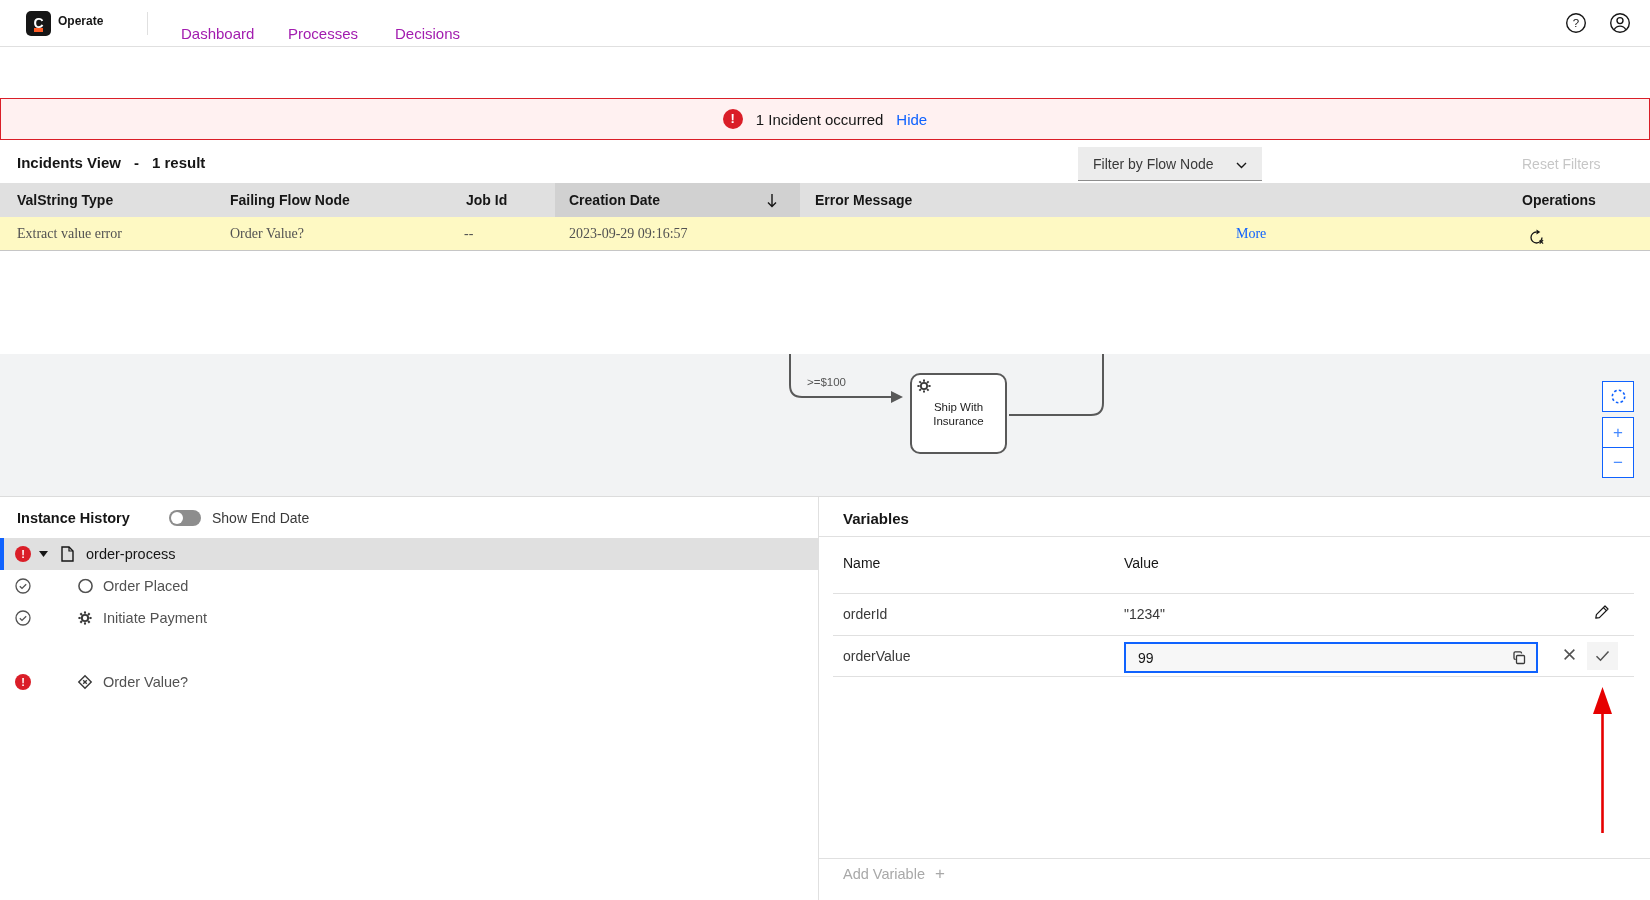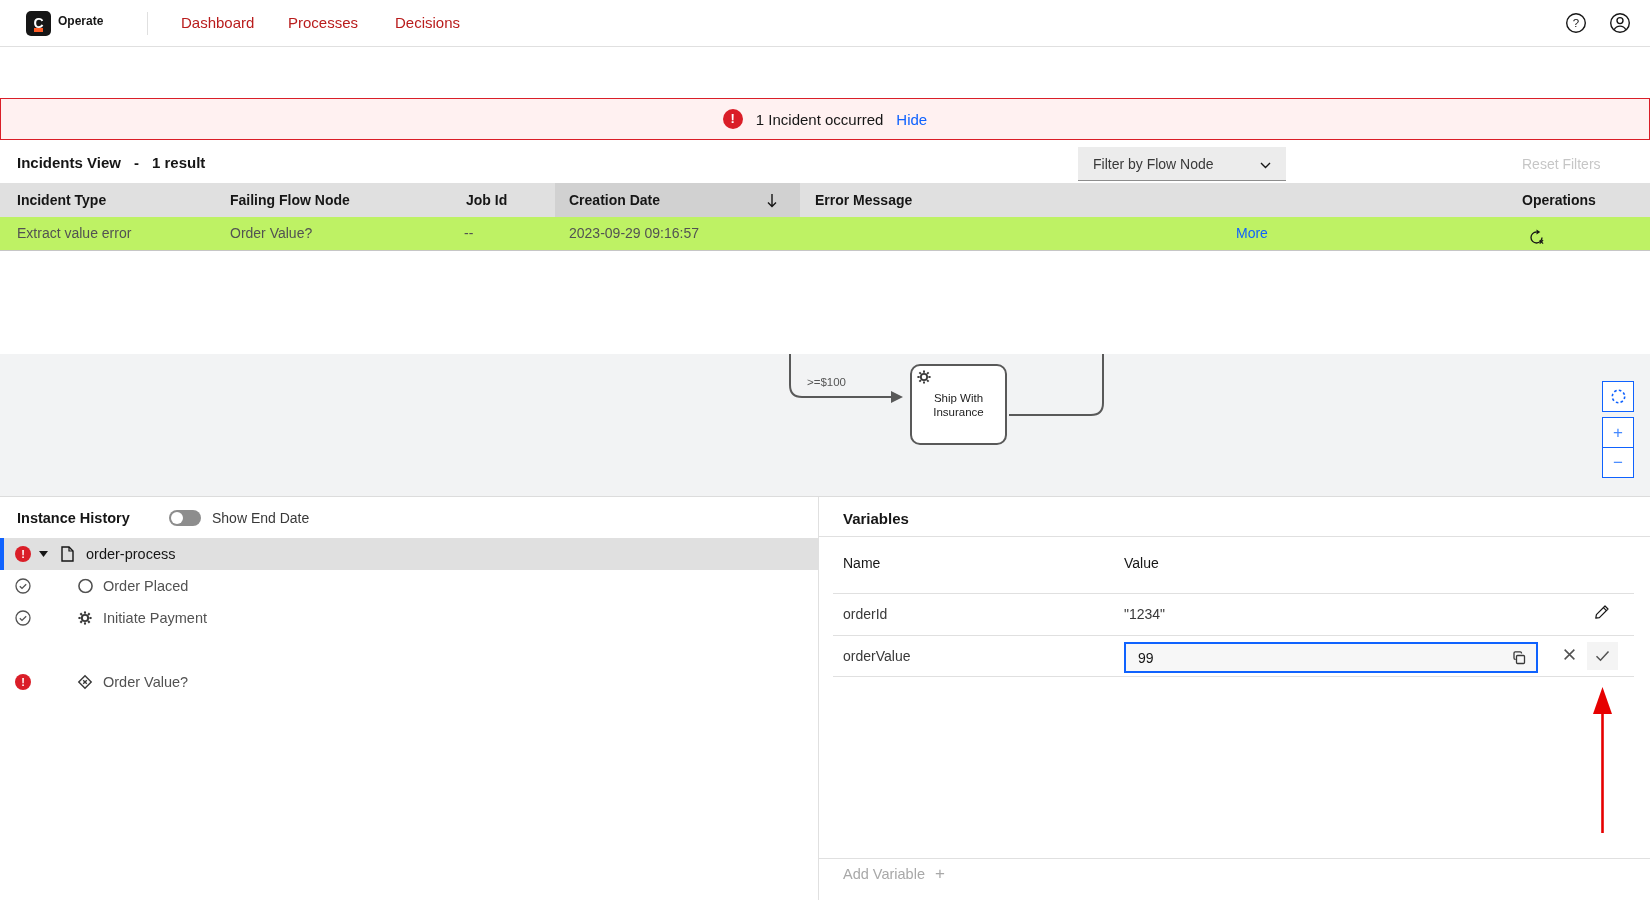--- a/index.html
+++ b/index.html
@@ -7,21 +7,21 @@
   body { font-family:"Liberation Sans", sans-serif; color:#161616; }
   .page { position:relative; width:1650px; height:900px; background:#fff; overflow:hidden; }
   .abs { position:absolute; }
 
   
   .topbar { position:absolute; left:0; top:0; width:1650px; height:47px; background:#fff; border-bottom:1px solid #e0e0e0; }
   .logo { position:absolute; left:26px; top:11px; width:25px; height:25px; background:#161616; border-radius:5px; color:#fff; font-weight:700; font-size:14px; text-align:center; line-height:24px; cursor:pointer; }
   .logo::after { content:""; position:absolute; left:8px; bottom:4px; width:9px; height:4px; background:#ff5c26; }
   .app-name { position:absolute; left:58px; top:14px; font-size:12px; font-weight:700; }
   .topbar-sep { position:absolute; left:147px; top:12px; width:1px; height:23px; background:#e0e0e0; }
-  .tab { position:absolute; top:14px; font-size:15px; color:#b91c1c; cursor:pointer; }
+  .tab { position:absolute; top:25px; font-size:15px; color:#a21caf; cursor:pointer; }
   .topbar-icon { position:absolute; top:12px; cursor:pointer; }
 
   
   .inst-header { position:absolute; left:0; top:47px; width:1650px; height:51px; background:#fff; }
   .err-badge { border-radius:50%; background:#da1e28; color:#fff; font-weight:700; text-align:center; }
   .err-badge.b18 { width:19px; height:19px; font-size:13px; line-height:19px; }
   .err-badge.b16 { width:16px; height:16px; font-size:11px; line-height:16px; }
   .field { position:absolute; top:55px; }
   .field .lbl { font-size:12.5px; color:#525252; }
   .field .val { font-size:14.5px; color:#161616; margin-top:4px; }
@@ -35,27 +35,27 @@
 
   
   .inc-bar-title { position:absolute; left:17px; top:154px; font-size:15px; font-weight:700; color:#161616; display:flex; gap:13px; }
   .filter-btn { position:absolute; top:147px; height:34px; background:#ececec; border-bottom:1px solid #8d8d8d; display:flex; align-items:center; justify-content:space-between; padding:0 15px; font-size:14px; color:#393939; cursor:pointer; }
   .reset-filters { position:absolute; left:1522px; top:156px; font-size:14px; color:#c6c6c6; }
 
   
   .thead { position:absolute; left:0; top:183px; width:1650px; height:34px; background:#e0e0e0; }
   .thead .sorted-bg { position:absolute; left:555px; top:0; width:245px; height:34px; background:#d1d1d1; }
   .th { position:absolute; top:0; height:34px; line-height:34px; font-size:14px; font-weight:700; color:#161616; }
-  .trow { position:absolute; left:0; top:217px; width:1650px; height:34px; background:#bef264; border-bottom:1px solid #c6c6c6; }
+  .trow { position:absolute; left:0; top:217px; width:1650px; height:34px; background:#fef9c3; border-bottom:1px solid #c6c6c6;font-family:Liberation Serif, serif; }
   .td { position:absolute; top:0; height:33px; line-height:33px; font-size:14px; color:#525252; white-space:nowrap; }
   .td.link { color:#0f62fe; cursor:pointer; }
 
   
   .diagram { position:absolute; left:0; top:354px; width:1650px; height:143px; background:#f2f3f4; }
-  .task { position:absolute; left:910px; top:10px; width:97px; height:81px; background:#fff; border:2px solid #595959; border-radius:10px; cursor:pointer; }
+  .task { position:absolute; left:910px; top:19px; width:97px; height:81px; background:#fff; border:2px solid #595959; border-radius:10px; cursor:pointer; }
   .task .task-lbl { position:absolute; left:0; right:0; top:26px; text-align:center; font-size:11.5px; line-height:1.2; color:#222; }
   .flow-lbl { position:absolute; left:807px; top:22px; font-size:11.5px; color:#555; }
   .dg-btn { position:absolute; width:32px; height:31px; background:#fff; border:1px solid #0f62fe; display:flex; align-items:center; justify-content:center; cursor:pointer; color:#4589ff; font-size:17px; }
 
   
   .bottom { position:absolute; left:0; top:496px; width:1650px; height:404px; background:#fff; border-top:1px solid #dcdcdc; }
   .v-divider { position:absolute; left:818px; top:0; width:1px; height:404px; background:#e0e0e0; }
 
   .hist-title { position:absolute; left:17px; top:13px; font-size:14.5px; font-weight:700; }
   .toggle { position:absolute; left:169px; top:13px; width:32px; height:16px; background:#8d8d8d; border-radius:8px; cursor:pointer; }
@@ -160,31 +160,31 @@
     <div class="err-badge b18" style="width:20px;height:20px;line-height:20px;">!</div>
     <span class="msg">1 Incident occurred</span>
     <span class="hide">Hide</span>
   </div>
 
   <div class="inc-bar-title">
     <span>Incidents View</span>
     <span>-</span>
     <span>1 result</span>
   </div>
-  <div class="filter-btn" style="left:1078px; width:208px;justify-content:space-between;">
+  <div class="filter-btn" style="left:1078px; width:184px;justify-content:space-between;">
     <span>Filter by Flow Node</span>
     <span><svg width="11" height="7" viewBox="0 0 11 7">
           <path d="M1 1 L5.5 5.5 L10 1" fill="none" stroke="#161616" stroke-width="1.4"></path>
         </svg></span>
   </div>
   <div class="reset-filters">Reset Filters</div>
 
   <div class="thead">
     <div class="sorted-bg"></div>
-    <div class="th" style="left:17px;">Incident Type</div>
+    <div class="th" style="left:17px;">ValString Type</div>
     <div class="th" style="left:230px;">Failing Flow Node</div>
     <div class="th" style="left:466px;">Job Id</div>
     <div class="th" style="left:569px;">Creation Date</div>
     <div class="th" style="left:766px; top:10px; height:14px; line-height:14px;">
       <svg width="12" height="15" viewBox="0 0 12 15">
           <path d="M6 1 V13 M2 9.5 L6 13.5 L10 9.5" fill="none" stroke="#161616" stroke-width="1.4"></path>
         </svg>
     </div>
     <div class="th" style="left:815px;">Error Message</div>
     <div class="th" style="left:1522px;">Operations</div>

